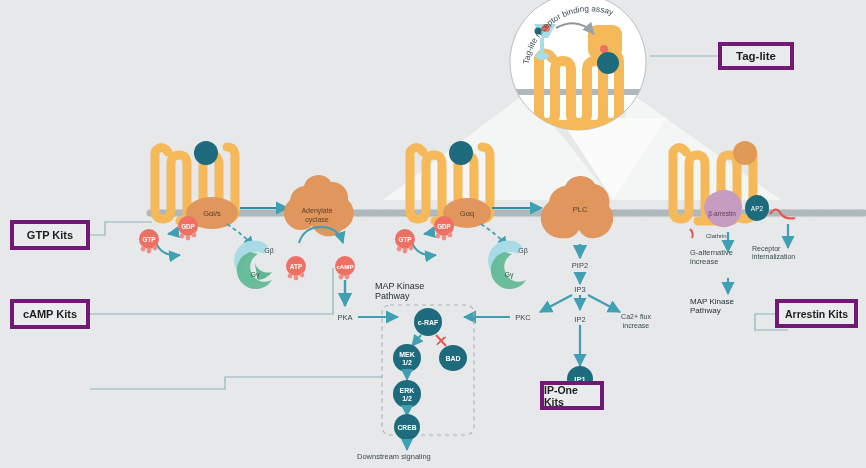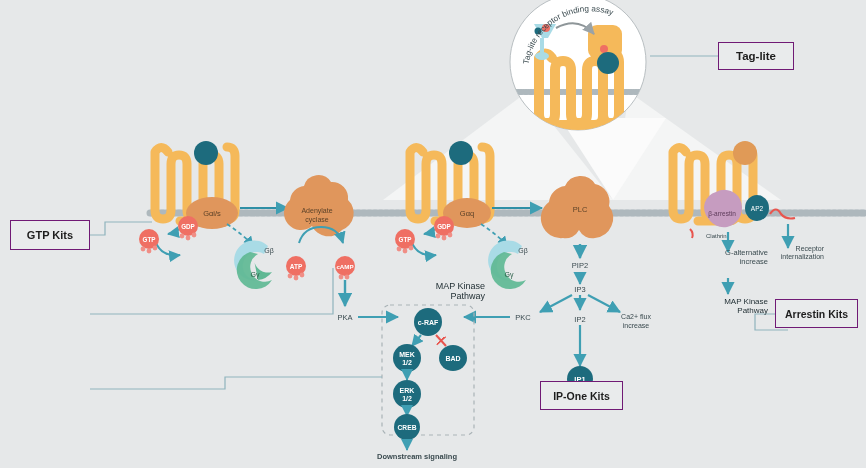--- a/index.html
+++ b/index.html
@@ -1,22 +1,22 @@
 <!DOCTYPE html>
 <html><head>
 <meta charset="utf-8">
 <style>
   html,body{margin:0;padding:0;background:#e6e8e9;}
   body{width:866px;height:468px;overflow:hidden;font-family:"Liberation Sans",sans-serif;}
   #stage{position:relative;width:866px;height:468px;background:#e6e8e9;}
   svg{display:block;}
-  .kitbox{position:absolute;border:1px solid #701a75;background:#e9ebec;
+  .kitbox{position:absolute;border:4px solid #701a75;background:#e9ebec;
     display:flex;align-items:center;justify-content:center;
     font-weight:bold;color:#1d1d1d;box-sizing:border-box;}
-  .lbl{position:absolute;color:#3a4a4f;text-align:right;line-height:1.15;}
+  .lbl{position:absolute;color:#3a4a4f;text-align:left;line-height:1.15;}
   .bold{font-weight:normal;color:#1d2b30;}
 </style>
 </head>
 <body>
 
 <div id="stage">
 
 <svg width="866" height="468" viewBox="0 0 866 468">
   <defs>
     <marker id="ah-teal" markerWidth="7" markerHeight="7" refX="5.5" refY="3" orient="auto">
@@ -246,33 +246,34 @@
     </g>
     <text font-size="8.2" fill="#3a4a4f">
       <textPath href="#arcpath" startOffset="4%">Tag-lite receptor binding assay</textPath>
     </text>
   </g>
 </svg>
 
 <div class="lbl bold" style="left:375px;top:281px;width:110px;font-size:9px;">
   <span>MAP Kinase</span><br><span>Pathway</span>
 </div>
-<div class="lbl" style="left:357px;top:453px;width:100px;font-size:7.5px;font-weight:bold;">Downstream signaling</div>
+<div class="lbl" style="left:357px;top:453px;width:100px;font-size:7.5px;">Downstream signaling</div>
 
 <div class="lbl" style="left:690px;top:249px;width:78px;font-size:7.5px;">
   <span>G-alternative</span><br>
   <span>increase</span>
 </div>
 <div class="lbl bold" style="left:690px;top:297px;width:78px;font-size:8px;">
   <span>MAP Kinase</span><br>
   <span>Pathway</span>
 </div>
 <div class="lbl" style="left:752px;top:245px;width:72px;font-size:7px;">
   <span>Receptor</span><br>
   <span>internalization</span>
 </div>
 
 <div class="kitbox" style="left:10px;top:220px;width:80px;height:30px;font-size:11px;">GTP Kits</div>
-<div class="kitbox" style="left:540px;top:381px;width:83px;height:29px;font-size:10.5px;">IP-One Kits</div>
+<div class="kitbox" style="left:10px;top:299px;width:80px;height:30px;font-size:11px;">cAMP Kits</div>
+<div class="kitbox" style="left:540px;top:381px;width:64px;height:29px;font-size:10.5px;">IP-One Kits</div>
 <div class="kitbox" style="left:775px;top:299px;width:83px;height:29px;font-size:10.5px;">Arrestin Kits</div>
 <div class="kitbox" style="left:718px;top:42px;width:76px;height:28px;font-size:11.5px;">Tag-lite</div>
 
 </div>
 
 </body></html>

